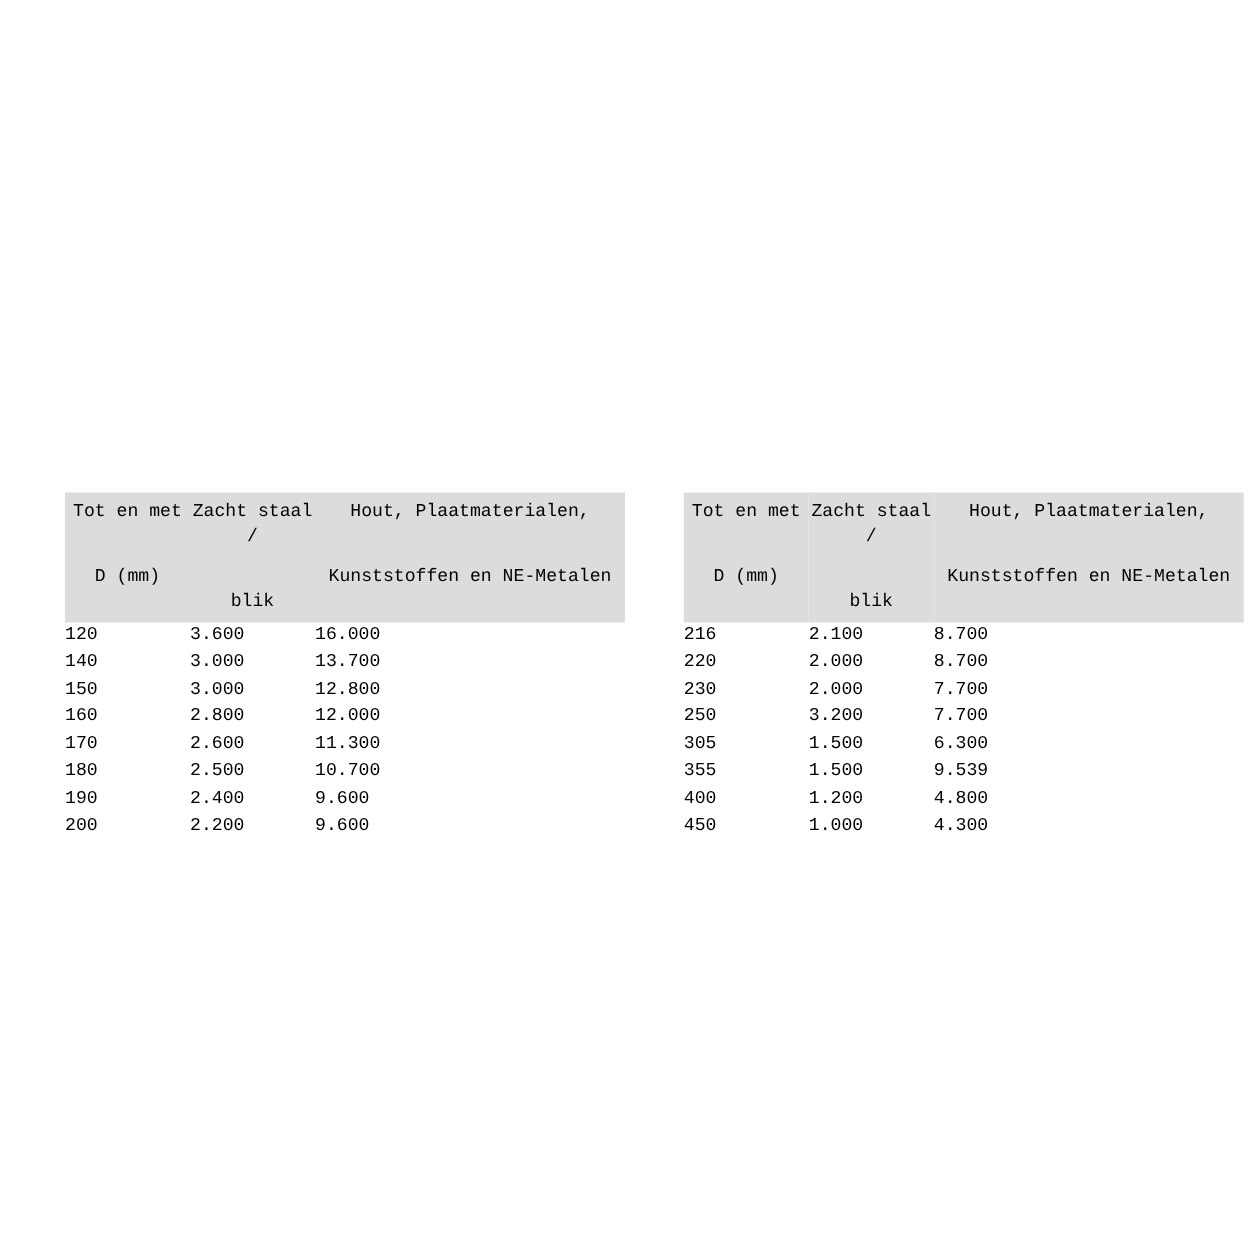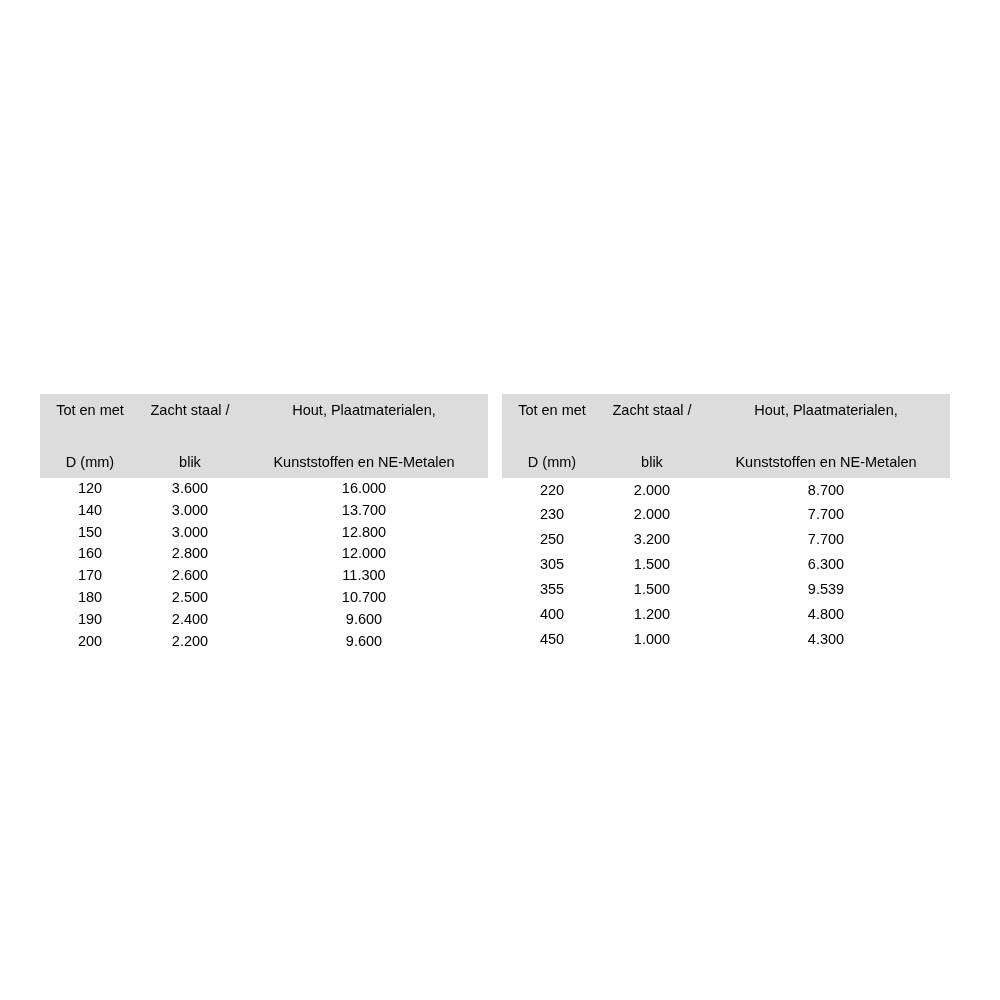--- a/index.html
+++ b/index.html
@@ -23,25 +23,26 @@
     position: absolute;
     left: 40px;
     top: 358px;
     font-size: 17.5px;
     font-weight: bold;
     letter-spacing: -0.1px;
     white-space: nowrap;
   }
   .tables {
     position: absolute;
-    left: 40px;
+    left: 52px;
     top: 394px;
     width: 925px;
     display: flex;
-    gap: 14px;
+    gap: 47px;
+    font-family: Liberation Mono, monospace;
   }
   table.spec {
     border-collapse: collapse;
     table-layout: fixed;
   }
   table.spec.left { width: 448px; }
   table.spec.right { width: 448px; }
   table.spec thead th {
     background: #dcdcdc;
     font-weight: normal;
@@ -55,21 +56,21 @@
   table.spec thead th .h2 { display: block; margin-top: 32px; }
   table.spec thead th.c0 { width: 100px; }
   table.spec thead th.c1 { width: 100px; }
   table.spec thead th.c2 { width: 248px; }
   table.spec thead tr.head-row th {
     padding-top: 6px;
     padding-bottom: 6px;
   }
   table.spec tbody td {
     font-size: 14.5px;
-    text-align: center;
+    text-align: left;
     padding: 0;
     line-height: 21.8px;
     height: 21.8px;
   }
   tbody td.c2 { padding-right: 48px; }
   thead th.c2 .h2 { padding-left: 0; }
 </style>
 </head>
 <body>
 
@@ -151,20 +152,25 @@
             <span class="h2">blik</span>
           </th>
           <th class="c2">
             <span class="h1">Hout, Plaatmaterialen,</span>
             <span class="h2">Kunststoffen en NE-Metalen</span>
           </th>
         </tr>
       </thead>
       <tbody>
         <tr>
+          <td class="c0">216</td>
+          <td class="c1">2.100</td>
+          <td class="c2">8.700</td>
+        </tr>
+        <tr>
           <td class="c0">220</td>
           <td class="c1">2.000</td>
           <td class="c2">8.700</td>
         </tr>
         <tr>
           <td class="c0">230</td>
           <td class="c1">2.000</td>
           <td class="c2">7.700</td>
         </tr>
         <tr>

